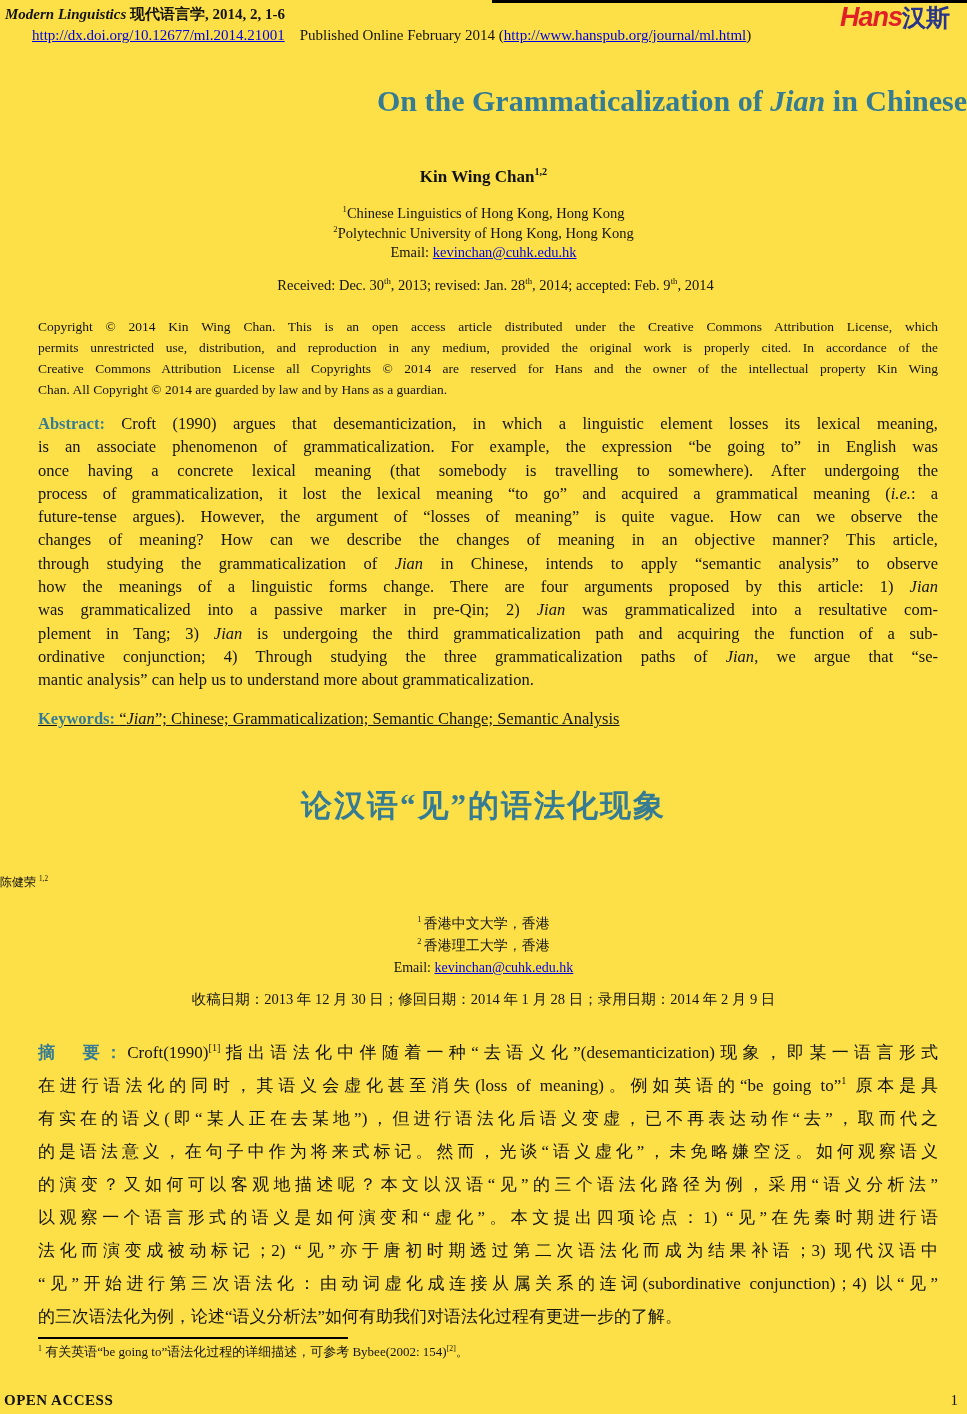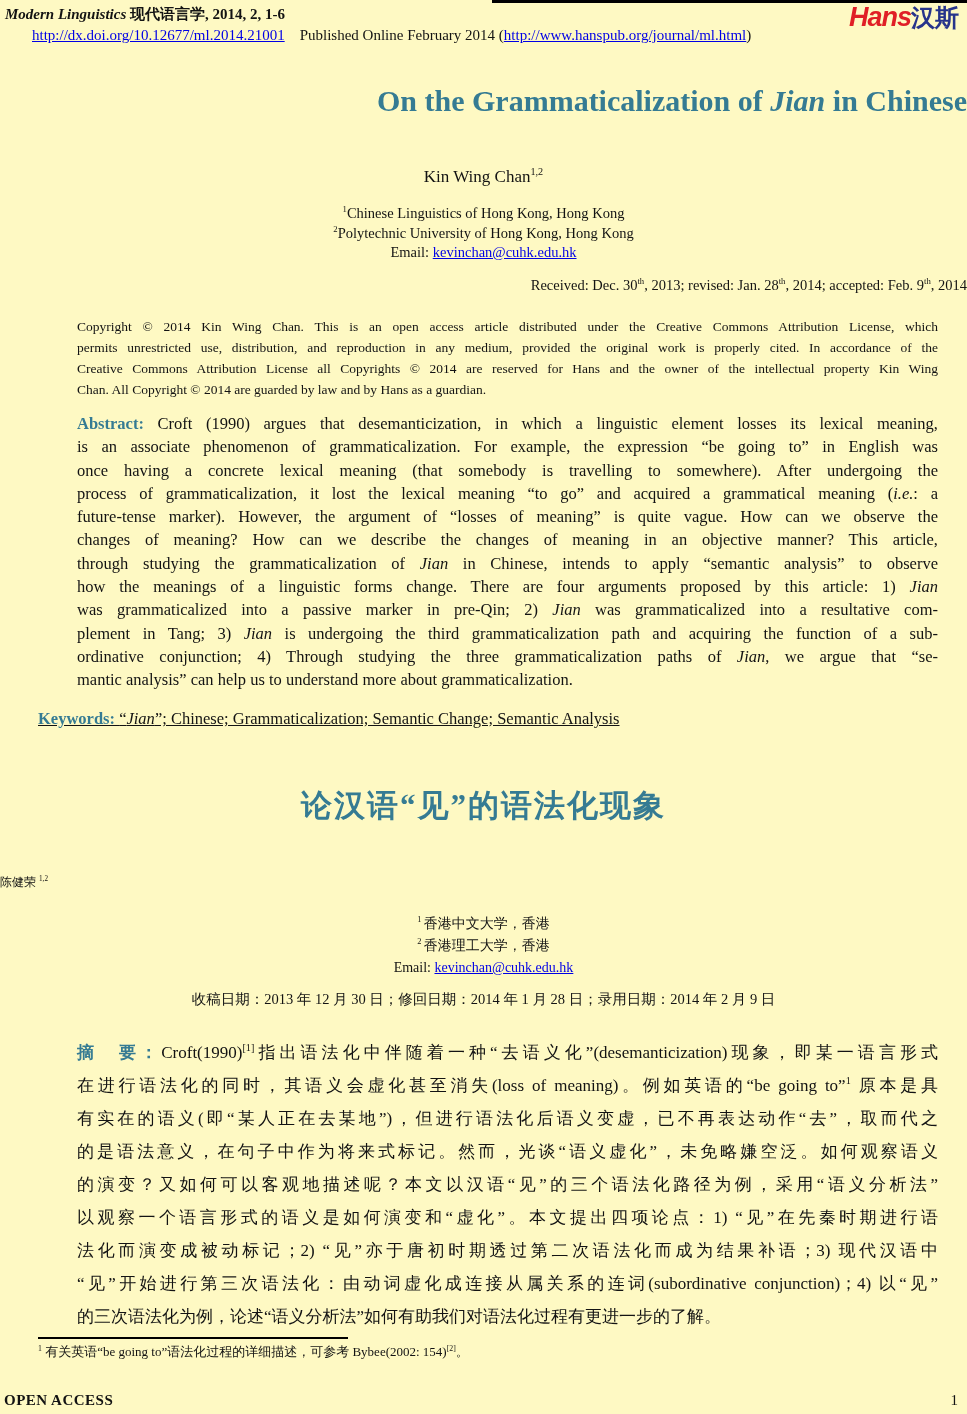--- a/index.html
+++ b/index.html
@@ -1,31 +1,31 @@
 <!DOCTYPE html>
 <html><head>
 <meta charset="utf-8">
 <style>
   html,body{margin:0;padding:0;background:#ffffff;}
-  .page{position:relative;width:967px;height:1414px;background:#fef9c3;overflow:hidden;
+  .page{position:relative;width:967px;height:1414px;background:#fde047;overflow:hidden;
         font-family:"Liberation Serif","DejaVu Serif",serif;color:#131313;}
   .topline{position:absolute;top:0;left:492px;right:0;height:3px;background:#000;}
   
   .hline1{position:absolute;top:5px;left:5px;font-size:15px;}
   .hline2{position:absolute;top:27px;left:5px;font-size:15px;margin-left:27px;}
-  .logo{position:absolute;top:2px;right:8px;white-space:nowrap;}
+  .logo{position:absolute;top:2px;right:17px;white-space:nowrap;}
   .hans{color:#e01f26;font-weight:bold;font-style:italic;font-size:27px;
         font-family:"Liberation Sans","DejaVu Sans",sans-serif;letter-spacing:-1px;}
   .hanscn{color:#27348b;font-weight:bold;font-size:24px;}
   
   .title-en{position:absolute;top:84px;left:0;right:0;text-align:right;
             font-size:30px;font-weight:bold;color:#357b93;}
-  .author-en{position:absolute;top:167px;left:0;right:0;text-align:center;font-size:17px;font-weight:normal;}
+  .author-en{position:absolute;top:167px;left:0;right:0;text-align:center;font-size:17px;font-weight:bold;}
   .affil-en{position:absolute;top:204px;left:0;right:0;text-align:center;font-size:14.5px;line-height:19.5px;}
-  .received{position:absolute;top:277px;left:0;right:0;text-align:right;font-size:14.5px;padding-left:24px;}
+  .received{position:absolute;top:277px;left:0;right:0;text-align:center;font-size:14.5px;padding-left:24px;}
   .copyright{position:absolute;top:316px;left:38px;width:900px;font-size:13.5px;line-height:21px;}
   .abstract{position:absolute;top:412px;left:38px;width:900px;font-size:16.5px;line-height:23.3px;}
   .keywords{position:absolute;top:709px;left:38px;width:900px;font-size:16.5px;text-decoration:underline;}
   
   .title-cn{position:absolute;top:785px;left:0;right:0;text-align:center;
             font-size:31px;font-weight:bold;color:#357b93;letter-spacing:2px;}
   .author-cn{position:absolute;top:860px;left:0;right:0;text-align:left;font-size:12px;margin-top:14px;}
   .affil-cn{position:absolute;top:913px;left:0;right:0;text-align:center;font-size:14px;line-height:22px;}
   .dates-cn{position:absolute;top:990px;left:0;right:0;text-align:center;font-size:14.5px;}
   .abstract-cn{position:absolute;top:1036px;left:38px;width:900px;font-size:17px;line-height:33px;}
@@ -34,21 +34,21 @@
   .footnote{position:absolute;top:1343px;left:38px;width:900px;font-size:13px;}
   .footer-left{position:absolute;top:1392px;left:4px;font-size:15px;font-weight:bold;letter-spacing:0.5px;}
   .footer-right{position:absolute;top:1392px;right:9px;font-size:15px;}
   
   .b{font-weight:bold;}
   .i{font-style:italic;}
   .sup{vertical-align:super;font-size:60%;line-height:0;}
   .link{color:#0000e6;text-decoration:underline;}
   .teal{color:#357b93;}
   
-  .jline{text-align:justify;text-align-last:justify;margin-left:39px;}
+  .jline{text-align:justify;text-align-last:justify;}
   .jline.jlast{text-align-last:left;}
 </style>
 </head>
 <body>
 
 <div class="page">
   <div class="topline"></div>
 
   <div class="hline1"><span class="b i">Modern Linguistics</span><span class="b">  现代语言学, 2014, 2, 1-6</span></div>
   <div class="hline2"><span class="link">http://dx.doi.org/10.12677/ml.2014.21001</span><span>&nbsp;&nbsp;&nbsp;&nbsp;Published Online February 2014 (</span><span class="link">http://www.hanspub.org/journal/ml.html</span><span>)</span></div>
@@ -70,21 +70,21 @@
       <div class="jline"><span>permits unrestricted use, distribution, and reproduction in any medium, provided the original work is properly cited. In accordance of the</span></div>
       <div class="jline"><span>Creative Commons Attribution License all Copyrights © 2014 are reserved for Hans and the owner of the intellectual property Kin Wing</span></div>
       <div class="jline jlast"><span>Chan. All Copyright © 2014 are guarded by law and by Hans as a guardian.</span></div>
     </div>
 
   <div class="abstract">
       <div class="jline"><span class="b teal">Abstract: </span><span>Croft (1990) argues that desemanticization, in which a linguistic element losses its lexical meaning,</span></div>
       <div class="jline"><span>is an associate phenomenon of grammaticalization. For example, the expression “be going to” in English was</span></div>
       <div class="jline"><span>once having a concrete lexical meaning (that somebody is travelling to somewhere). After undergoing the</span></div>
       <div class="jline"><span>process of grammaticalization, it lost the lexical meaning “to go” and acquired a grammatical meaning (</span><span class="i">i.e.</span><span>: a</span></div>
-      <div class="jline"><span>future-tense marker). However, the argument of “losses of meaning” is quite vague. How can we observe the</span></div>
+      <div class="jline"><span>future-tense argues). However, the argument of “losses of meaning” is quite vague. How can we observe the</span></div>
       <div class="jline"><span>changes of meaning? How can we describe the changes of meaning in an objective manner? This article,</span></div>
       <div class="jline"><span>through studying the grammaticalization of </span><span class="i">Jian</span><span> in Chinese, intends to apply “semantic analysis” to observe</span></div>
       <div class="jline"><span>how the meanings of a linguistic forms change. There are four arguments proposed by this article: 1) </span><span class="i">Jian</span></div>
       <div class="jline"><span>was grammaticalized into a passive marker in pre-Qin; 2) </span><span class="i">Jian</span><span> was grammaticalized into a resultative com-</span></div>
       <div class="jline"><span>plement in Tang; 3) </span><span class="i">Jian</span><span> is undergoing the third grammaticalization path and acquiring the function of a sub-</span></div>
       <div class="jline"><span>ordinative conjunction; 4) Through studying the three grammaticalization paths of </span><span class="i">Jian</span><span>, we argue that “se-</span></div>
       <div class="jline jlast"><span>mantic analysis” can help us to understand more about grammaticalization.</span></div>
     </div>
 
   <div class="keywords"><span class="b teal">Keywords: </span><span>“</span><span class="i">Jian</span><span>”; Chinese; Grammaticalization; Semantic Change; Semantic Analysis</span></div>

